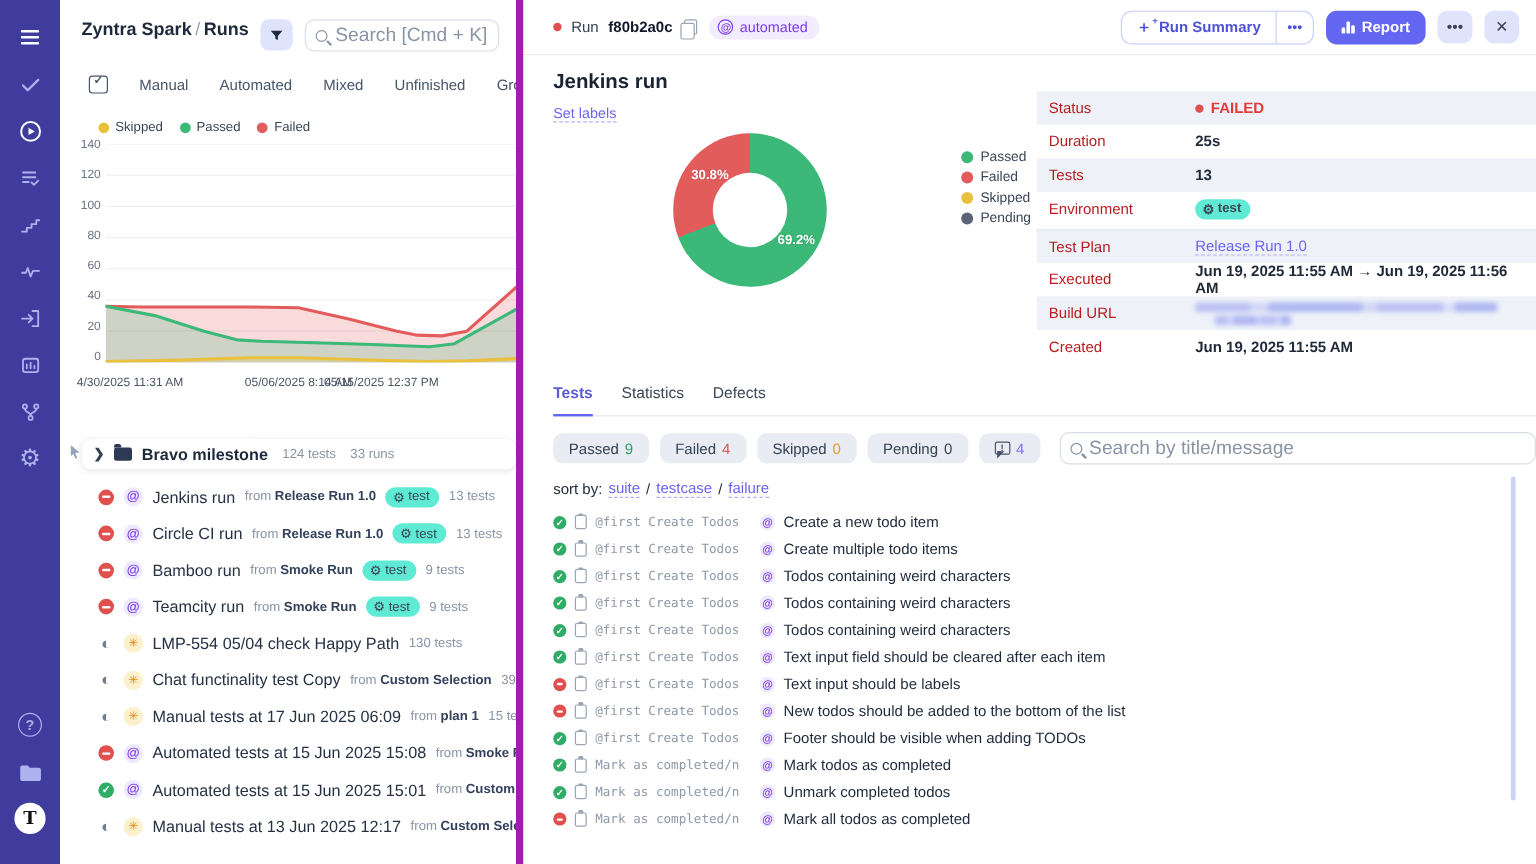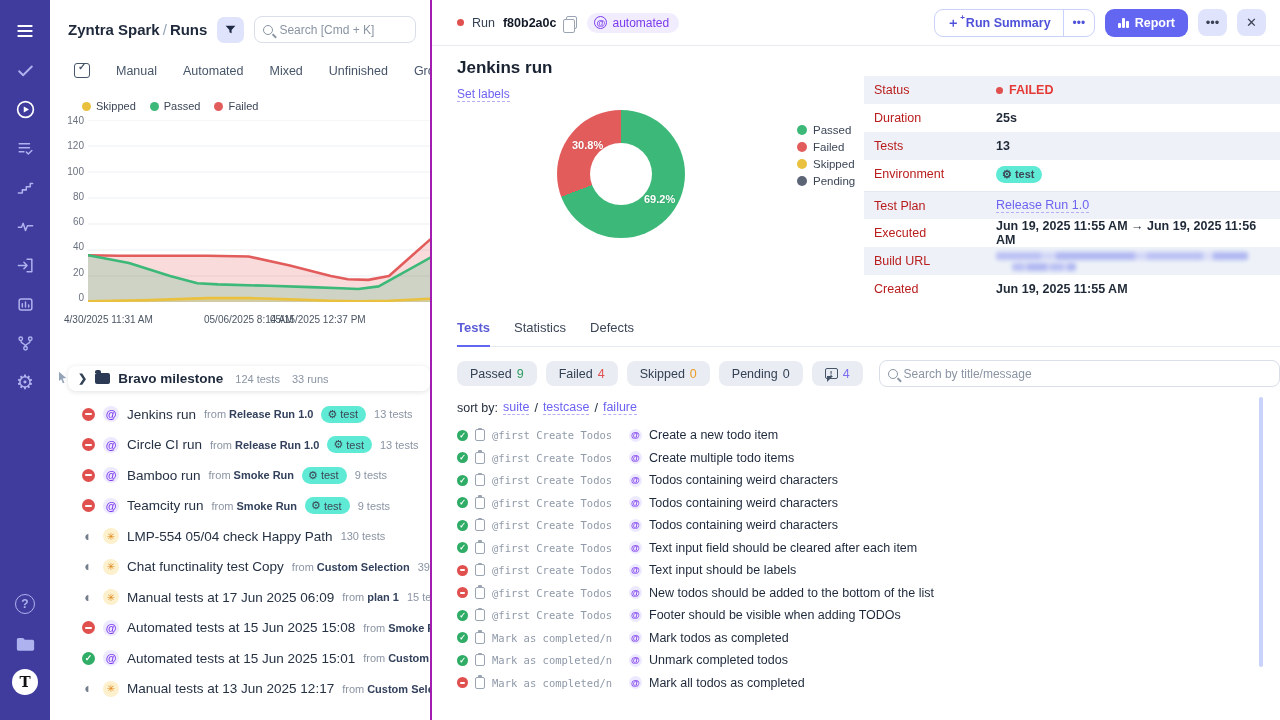--- a/index.html
+++ b/index.html
@@ -12,26 +12,26 @@
   .sb-icon { width:34px; height:30px; display:flex; align-items:center; justify-content:center; color:#aeb2ee; margin-bottom:9px; cursor:pointer; }
   .sb-icon svg { display:block; }
   .sb-icon.bright { color:#ffffff; }
   .sb-gear { font-size:20px; line-height:1; }
   .sb-spacer { flex:1; }
   .sb-help { width:20px; height:20px; border:1.7px solid #aeb2ee; border-radius:50%; color:#aeb2ee; font-size:12px; font-weight:bold; display:flex; align-items:center; justify-content:center; }
   .sb-logo { width:26px; height:26px; background:#fff; border-radius:50%; display:flex; align-items:center; justify-content:center; color:#111; font-weight:bold; font-size:15px; font-family:"DejaVu Serif", serif; }
 
   
   .left-panel { width:380px; flex:0 0 380px; background:#fff; position:relative; overflow:hidden; }
-  .lp-header { display:flex; align-items:center; padding:16px 14px 10px 18px; gap:10px; }
+  .lp-header { display:flex; align-items:flex-start; padding:16px 14px 10px 18px; gap:10px; }
   .breadcrumb { font-size:15px; font-weight:bold; white-space:nowrap; }
   .breadcrumb .sep { color:#94a3b8; font-weight:normal; padding:0 3px; }
   .filter-btn { width:27px; height:26px; background:#dfe3fb; border:none; border-radius:7px; display:flex; align-items:center; justify-content:center; cursor:pointer; flex:0 0 auto; }
   .search-box { flex:1; height:27px; border:1px solid #d9dee8; border-radius:8px; display:flex; align-items:center; padding:0 8px; gap:6px; background:#fff; min-width:0; }
-  .search-box input { border:none; outline:none; font-size:12px; color:#8b5cf6; width:100%; font-family:"Liberation Sans", sans-serif; background:transparent; }
+  .search-box input { border:none; outline:none; font-size:16px; color:#8b5cf6; width:100%; font-family:"Liberation Sans", sans-serif; background:transparent; }
   .search-box input::placeholder { color:#8a94a3; }
   .mag { width:10px; height:10px; border:1.5px solid #8a94a3; border-radius:50%; position:relative; flex:0 0 auto; }
   .mag::after { content:''; position:absolute; width:5px; height:1.5px; background:#8a94a3; transform:rotate(45deg); left:8px; top:9px; }
 
   .lp-tabs { display:flex; align-items:center; gap:26px; padding:10px 16px 12px 24px; font-size:12.5px; color:#475569; }
   .lp-tab { cursor:pointer; white-space:nowrap; }
   .selall { width:16px; height:15px; border:1.6px solid #475569; border-radius:3px; position:relative; cursor:pointer; flex:0 0 auto; }
   .selall::after { content:'✓'; position:absolute; font-size:10px; font-weight:bold; color:#475569; left:3px; top:-3px; }
 
   .chart-card { padding:4px 0 0 10px; }
@@ -67,21 +67,21 @@
   .ty-manual { background:#fdf0cd; color:#e08a1e; font-size:10px; }
   .ty-manual::before { content:'✳'; }
   .run-title { font-size:13.5px; color:#263244; }
   .run-from { font-size:11px; color:#8a94a3; }
   .run-from b { color:#33415c; margin-left:3px; }
   .env-pill { background:#5eead4; border-radius:9px; font-size:11px; color:#3c4657; padding:2px 8px 2px 6px; display:flex; align-items:center; gap:3px; }
   .env-pill::before { content:'⚙'; font-size:11px; color:#3c4657; }
   .run-tests { font-size:11px; color:#8a94a3; }
 
   
-  .right-panel { flex:1; background:#fff; border-left:2px solid #a21caf; position:relative; overflow:hidden; }
+  .right-panel { flex:1; background:#fff; border-left:6px solid #a21caf; position:relative; overflow:hidden; }
   .rp-topbar { height:46px; border-bottom:1px solid #e8eaf0; display:flex; align-items:center; padding:0 14px 0 25px; gap:8px; }
   .run-dot { width:7px; height:7px; border-radius:50%; background:#e0504e; }
   .rp-run-word { font-size:12.5px; color:#334155; }
   .rp-run-id { font-size:12.5px; font-weight:bold; color:#111827; }
   .copy-ico { width:11px; height:13px; border:1.4px solid #9aa4b2; border-radius:2px; position:relative; margin:0 2px; cursor:pointer; }
   .copy-ico::before { content:''; position:absolute; left:-4px; top:2px; width:10px; height:12px; border:1.4px solid #9aa4b2; border-radius:2px; background:#fff; }
   .auto-badge { background:#f1edfe; color:#7c3aed; font-size:12px; border-radius:12px; padding:3px 10px 3px 7px; display:flex; align-items:center; gap:5px; }
   .auto-badge .at { width:13px; height:13px; border-radius:50%; border:1.3px solid #7c3aed; font-size:9px; font-weight:bold; display:flex; align-items:center; justify-content:center; }
   .rp-actions { margin-left:auto; display:flex; align-items:center; gap:10px; }
   .summary-btn { display:flex; align-items:center; border:1px solid #c9d2fa; border-radius:9px; background:#fff; overflow:hidden; }

